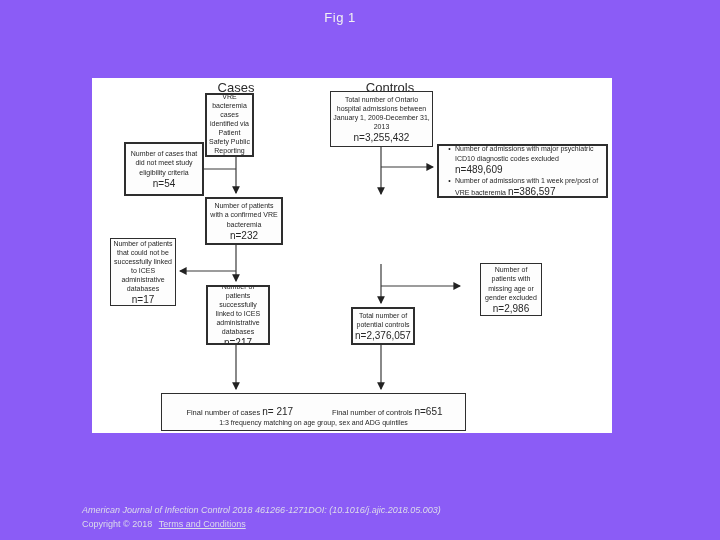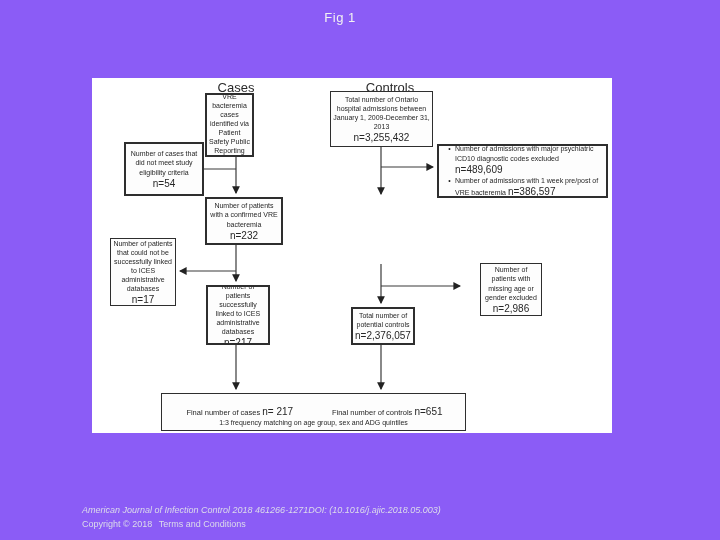--- a/index.html
+++ b/index.html
@@ -43,21 +43,21 @@
 
   .final-row { display:flex; width:100%; }
   .final-cell { flex:1; text-align:center; font-size:7.5px; }
   .final-cell .n { font-size:10px; }
   .final-note { width:100%; text-align:center; font-size:7px; }
 
   .arrows { position:absolute; left:0; top:0; width:520px; height:355px; }
 
   .footer { position:absolute; left:82px; top:504px; color:#dcdcea; font-size:9px; line-height:1.55; }
   .footer .citation { font-style:italic; display:block; }
-  .footer .terms { color:#dcdcea; cursor:pointer; margin-left:4px; }
+  .footer .terms { color:#dcdcea; text-decoration:underline; cursor:pointer; margin-left:4px; }
 </style>
 </head>
 <body>
 
 <div class="screen">
 
   <div class="slide-title">Fig 1</div>
 
   <div class="figure-area">
 

